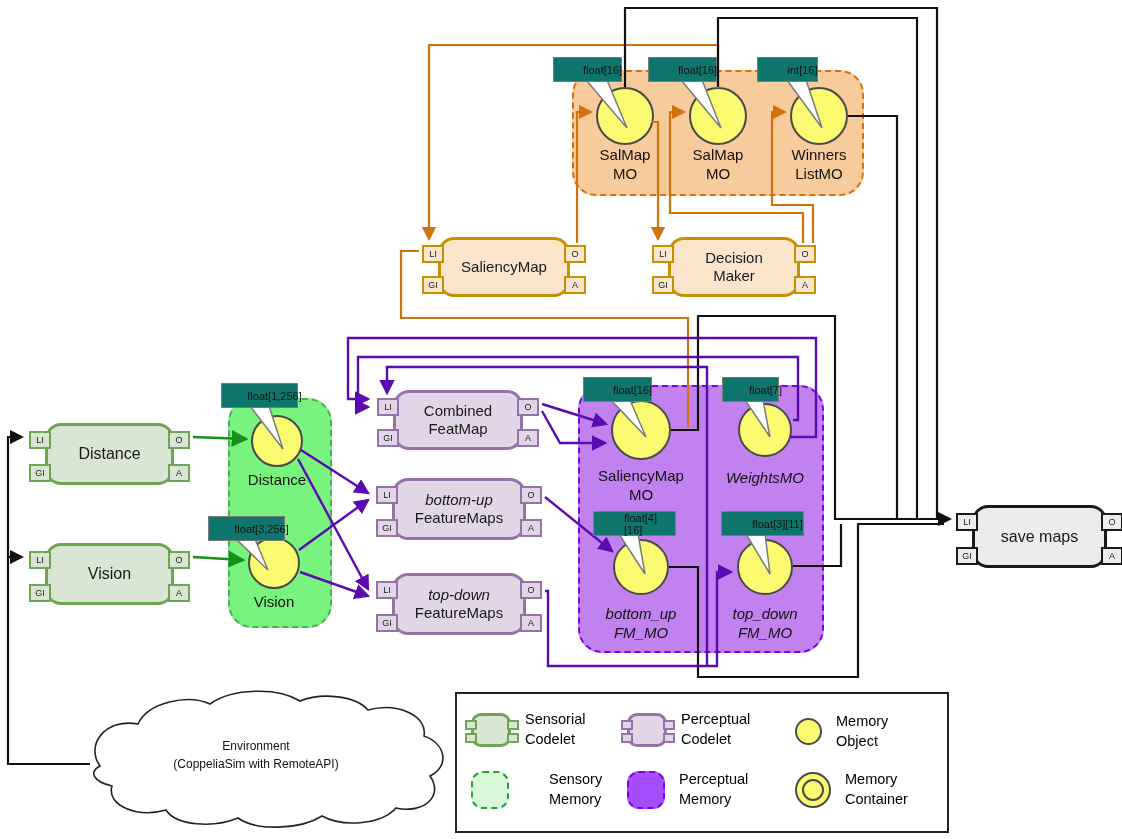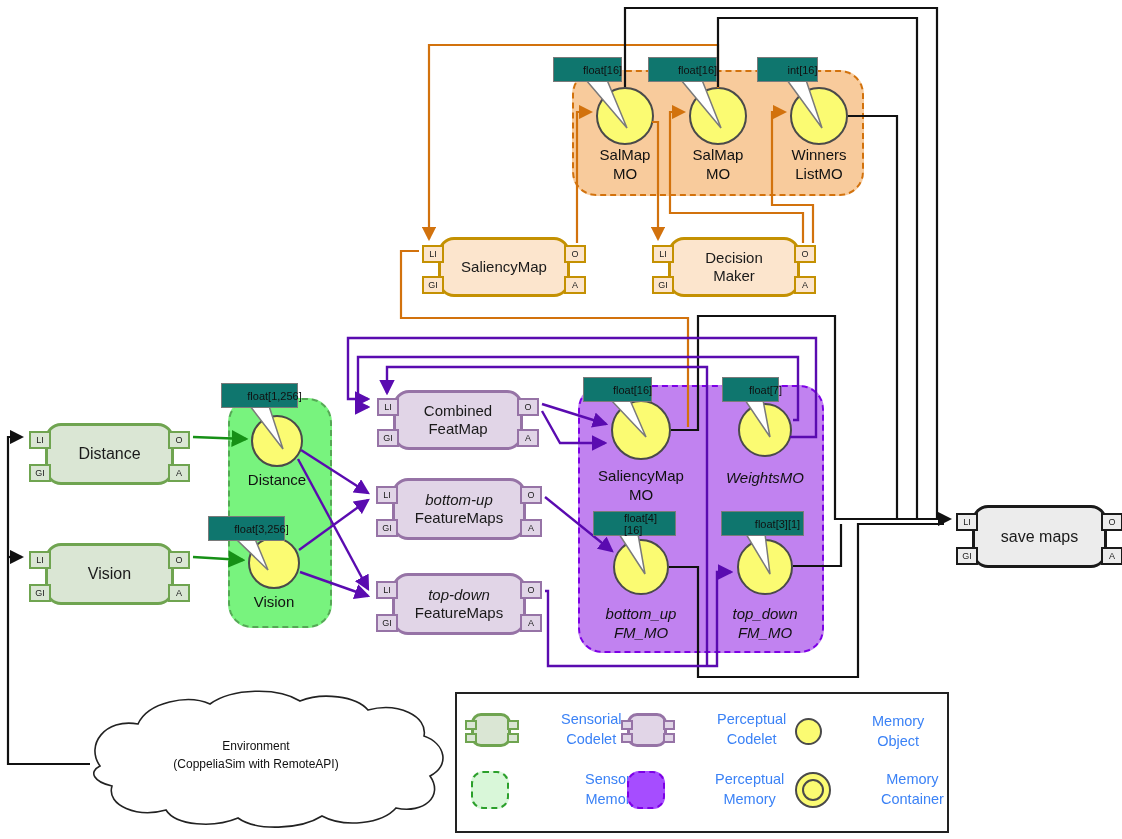--- a/index.html
+++ b/index.html
@@ -12,21 +12,21 @@
   .port{position:absolute;width:18px;height:14px;border:2px solid;font-size:9px;line-height:14px;
         text-align:center;color:#222;z-index:1;}
   .mo{position:absolute;border-radius:50%;background:#fbfb72;border:2.5px solid #4a4a4a;z-index:2;box-sizing:border-box;}
   .mo-label{position:absolute;z-index:2;text-align:center;font-size:15px;line-height:1.28;color:#111;}
   #wires{position:absolute;left:0;top:0;z-index:3;pointer-events:none;}
   #cloud-svg{position:absolute;left:0;top:0;z-index:1;pointer-events:none;}
   .callout{position:absolute;z-index:4;background:#0f766e;border:1.5px solid #7a7a7a;font-size:11px;
            display:flex;align-items:center;justify-content:center;color:#111;box-sizing:border-box;padding-left:30px;}
   #legend{position:absolute;border:2px solid #222;background:#fff;z-index:2;box-sizing:border-box;}
   .legend-item{position:absolute;display:flex;align-items:center;gap:14px;}
-  .legend-text{font-size:14.5px;line-height:1.35;text-align:center;color:#3b82f6;margin-left:36px;}
+  .legend-text{font-size:14.5px;line-height:1.35;text-align:left;color:#000000;}
   .mini-codelet{position:relative;width:40px;height:34px;border:3px solid;border-radius:10px;box-sizing:border-box;}
   .mini-tab{position:absolute;width:8px;height:6px;border:2px solid;box-sizing:content-box;}
   .swatch{width:38px;height:38px;border:2.5px dashed;border-radius:12px;box-sizing:border-box;}
   .mem-obj-icon{width:27px;height:27px;border-radius:50%;background:#fbfb72;border:2.5px solid #4a4a4a;box-sizing:border-box;}
   .mem-cont-outer{width:36px;height:36px;border-radius:50%;background:#fbfb72;border:2.5px solid #4a4a4a;
                   box-sizing:border-box;display:flex;align-items:center;justify-content:center;}
   .mem-cont-inner{width:22px;height:22px;border-radius:50%;border:2.5px solid #4a4a4a;box-sizing:border-box;}
   .it{font-style:italic;}
   .cloud-text{font-size:12px;fill:#111;text-anchor:middle;}
 </style>
@@ -225,21 +225,21 @@
     </svg>
   <div id="callouts">
       <div class="callout" style="left: 553px; top: 57px; width: 69px; height: 25px;">float[16]</div>
       <div class="callout" style="left: 648px; top: 57px; width: 69px; height: 25px;">float[16]</div>
       <div class="callout" style="left: 757px; top: 57px; width: 61px; height: 25px;">int[16]</div>
       <div class="callout" style="left: 221px; top: 383px; width: 77px; height: 25px;">float[1,256]</div>
       <div class="callout" style="left: 208px; top: 516px; width: 77px; height: 25px;">float[3,256]</div>
       <div class="callout" style="left: 583px; top: 377px; width: 69px; height: 25px;">float[16]</div>
       <div class="callout" style="left: 722px; top: 377px; width: 57px; height: 25px;">float[7]</div>
       <div class="callout" style="left: 593px; top: 511px; width: 83px; height: 25px;">float[4][16]</div>
-      <div class="callout" style="left: 721px; top: 511px; width: 83px; height: 25px;">float[3][1]</div>
+      <div class="callout" style="left: 721px; top: 511px; width: 83px; height: 25px;">float[3][11]</div>
     </div>
   <div id="legend" style="left:455px;top:692px;width:494px;height:141px;">
       <div class="legend-item" style="left: 14px; top: 16px;">
         <div class="mini-codelet" style="background: rgb(218, 230, 212); border-color: rgb(111, 164, 80);">
           <div class="mini-tab" style="left: -9px; top: 4px; background: rgb(218, 230, 212); border-color: rgb(111, 164, 80);"></div>
           <div class="mini-tab" style="left: -9px; top: 17px; background: rgb(218, 230, 212); border-color: rgb(111, 164, 80);"></div>
           <div class="mini-tab" style="left: 33px; top: 4px; background: rgb(218, 230, 212); border-color: rgb(111, 164, 80);"></div>
           <div class="mini-tab" style="left: 33px; top: 17px; background: rgb(218, 230, 212); border-color: rgb(111, 164, 80);"></div>
         </div>
         <div class="legend-text">

